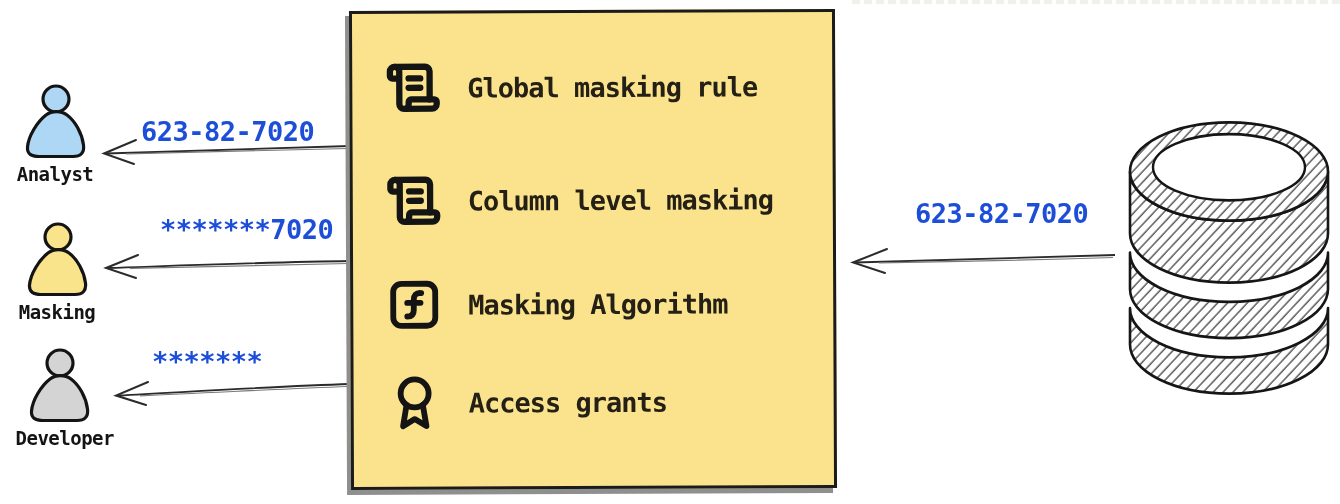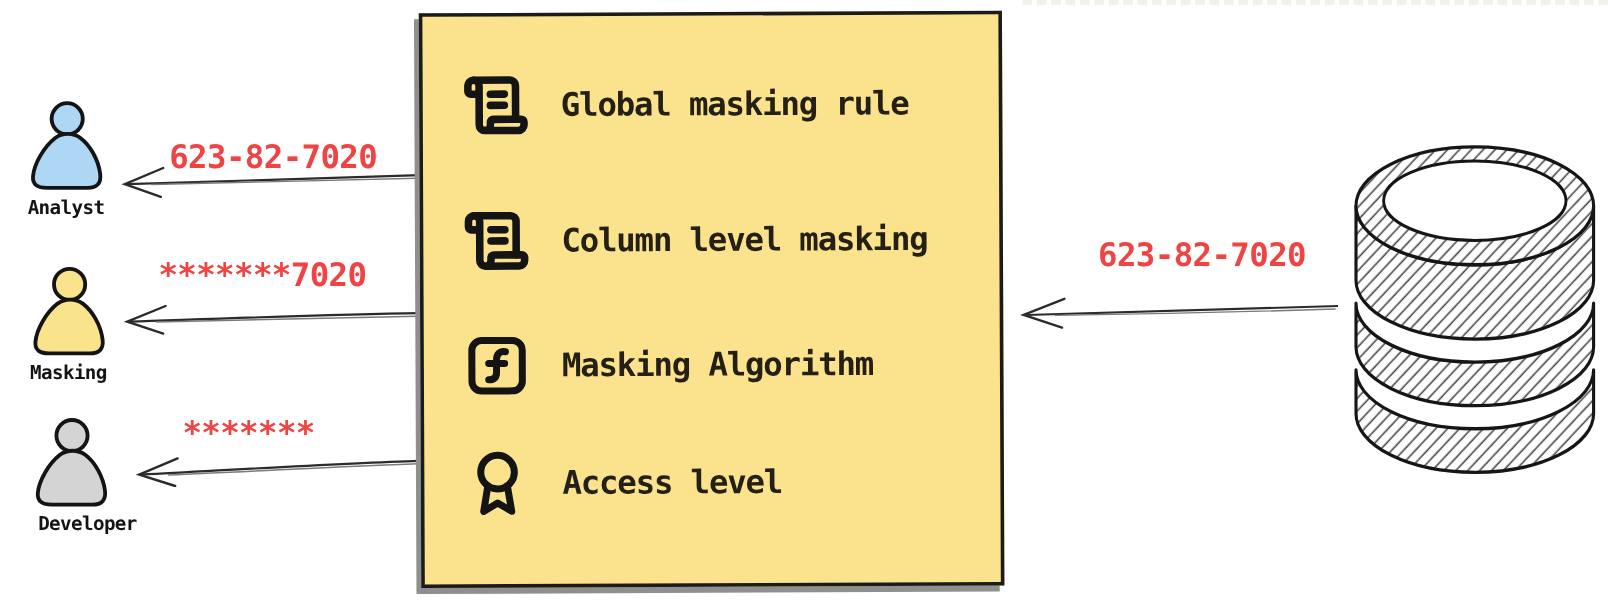--- a/index.html
+++ b/index.html
@@ -10,26 +10,26 @@
     font-family:"DejaVu Sans Mono", monospace; color:#1c1c1c;
   }
   .faint-top-line {
     position:absolute; top:0; left:852px; width:488px; height:0;
     border-top:4px dashed #eef2ea;
   }
   
   .consumer { position:absolute; width:110px; text-align:center; }
   .consumer svg { display:block; margin:0 auto; }
   .consumer-label {
-    display:block; margin-top:3px; font-size:16px; font-weight:700;
+    display:block; margin-top:3px; font-size:19px; font-weight:700;
     color:#141414; letter-spacing:-0.5px;
   }
   
   .flow-value {
-    position:absolute; font-size:27px; font-weight:700; color:#ef4444;
+    position:absolute; font-size:27px; font-weight:700; color:#1d4ed8;
     white-space:nowrap; letter-spacing:-0.5px;
   }
   .arrow { position:absolute; }
   
   .policy-box {
     position:absolute; left:350px; top:10px; width:486px; height:479px;
     border:3px solid #1b1b1b; transform:rotate(-0.25deg);
     box-shadow:-4px 5px 0 0 #8f8f8f;
   }
   .policy-row {
@@ -75,21 +75,21 @@
     <span class="consumer-label">Developer</span>
   </div>
 
   <div class="flow-value" style="left:141px; top:116px;">623-82-7020</div>
   <svg class="arrow" style="left:96px; top:137px;" width="256" height="30" viewBox="0 0 256 30">
     <path d="M254 9 C 190 10.5, 100 13.5, 10 16.5" fill="none" stroke="#2b2b2b" stroke-width="1.8"></path>
     <path d="M252 11.5 C 190 12.5, 110 14.5, 30 16.8" fill="none" stroke="#7a7a7a" stroke-width="1.2"></path>
     <path d="M40 3 L8 16.5 L38 27" fill="none" stroke="#2b2b2b" stroke-width="2" stroke-linecap="round"></path>
   </svg>
 
-  <div class="flow-value" style="left:132px; top:214px;">*******7020</div>
+  <div class="flow-value" style="left:160px; top:214px;">*******7020</div>
   <svg class="arrow" style="left:98px; top:252px;" width="254" height="28" viewBox="0 0 254 28">
     <path d="M252 9 C 180 10, 100 13, 10 16" fill="none" stroke="#2b2b2b" stroke-width="1.8"></path>
     <path d="M250 11.5 C 185 12.5, 115 14.5, 32 16.3" fill="none" stroke="#7a7a7a" stroke-width="1.2"></path>
     <path d="M40 3 L8 16 L38 26" fill="none" stroke="#2b2b2b" stroke-width="2" stroke-linecap="round"></path>
   </svg>
 
   <div class="flow-value" style="left:152px; top:346px;">*******</div>
   <svg class="arrow" style="left:108px; top:376px;" width="244" height="30" viewBox="0 0 244 30">
     <path d="M242 8 C 175 10, 95 15, 10 19.5" fill="none" stroke="#2b2b2b" stroke-width="1.8"></path>
     <path d="M240 10.5 C 180 12.5, 110 16.5, 32 19.8" fill="none" stroke="#7a7a7a" stroke-width="1.2"></path>
@@ -125,21 +125,21 @@
         <path d="M9 11.2h5.7"></path>
       </svg>
       <span class="policy-label">Masking Algorithm</span>
     </div>
 
     <div class="policy-row" style="top:360px;">
       <svg width="56" height="56" viewBox="0 0 24 24" fill="none" stroke="#141414" stroke-width="2.5" stroke-linecap="round" stroke-linejoin="round">
         <circle cx="12" cy="8" r="6"></circle>
         <path d="M15.477 12.89 17 22l-5-3-5 3 1.523-9.11"></path>
       </svg>
-      <span class="policy-label">Access level</span>
+      <span class="policy-label">Access grants</span>
     </div>
   </div>
 
   <div class="flow-value" style="left:915px; top:198px;">623-82-7020</div>
   <svg class="arrow" style="left:845px; top:244px;" width="272" height="32" viewBox="0 0 272 32">
     <path d="M270 11 C 200 13.5, 120 16, 10 18.5" fill="none" stroke="#2b2b2b" stroke-width="1.8"></path>
     <path d="M268 13.5 C 205 15.5, 130 17.5, 34 18.8" fill="none" stroke="#7a7a7a" stroke-width="1.2"></path>
     <path d="M42 5 L8 18.5 L40 29" fill="none" stroke="#2b2b2b" stroke-width="2" stroke-linecap="round"></path>
   </svg>
 

